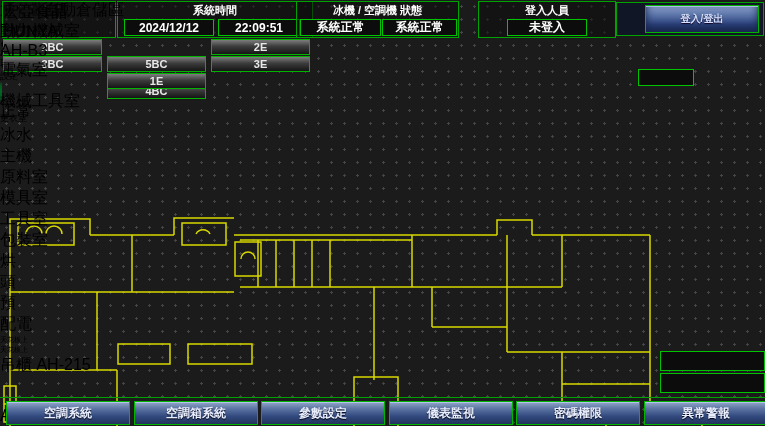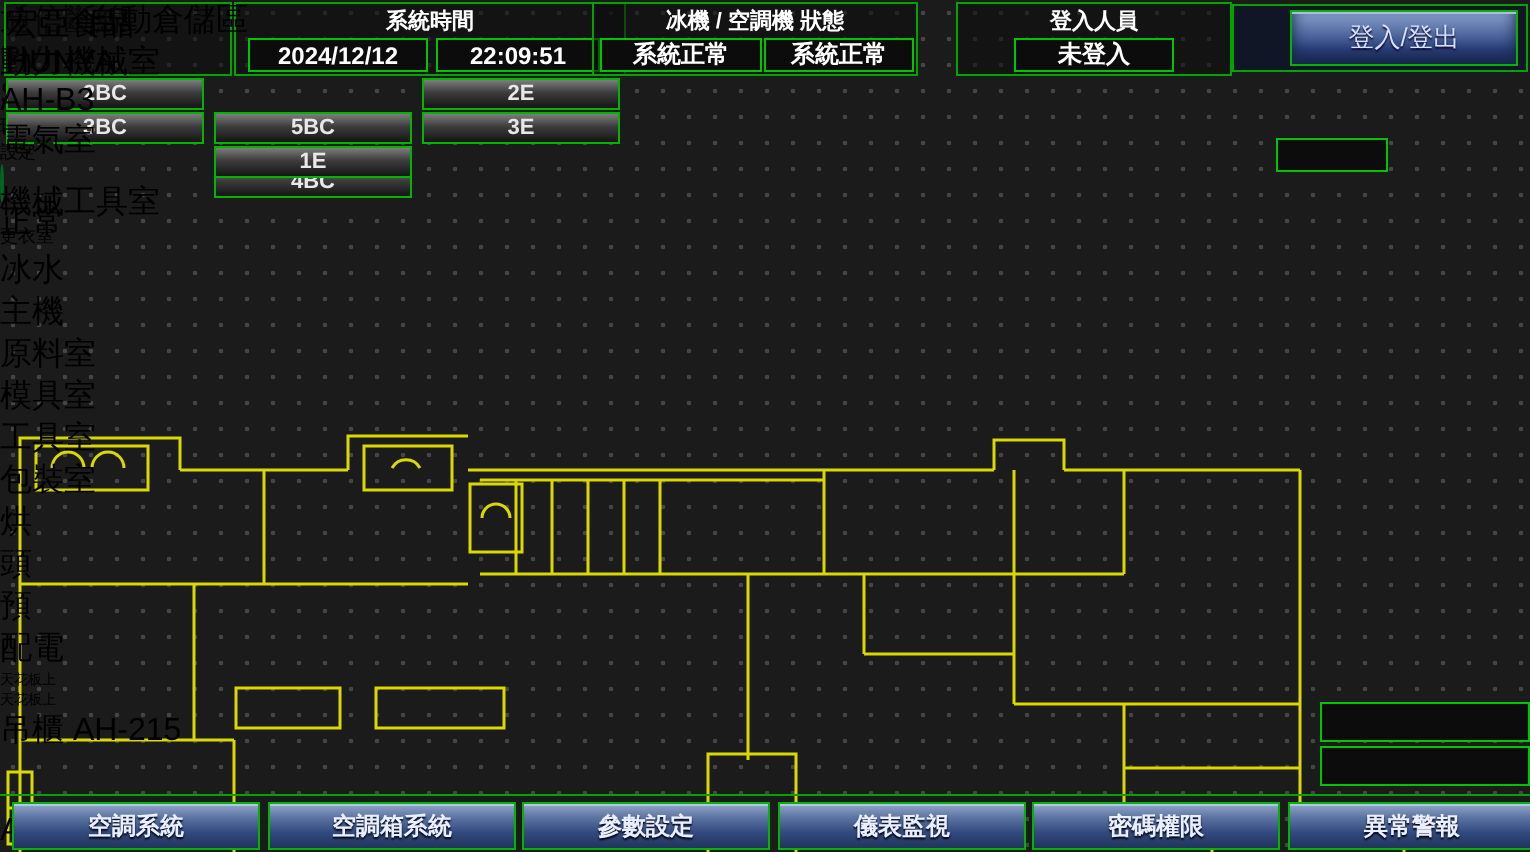--- a/index.html
+++ b/index.html
@@ -5,21 +5,21 @@
   html,body{margin:0;padding:0;background:#000;}
   #screen{position:relative;width:765px;height:426px;overflow:hidden;
     background:#1b1b1b;
     background-image:radial-gradient(circle,#454545 1px,transparent 1.3px);
     background-size:13px 13px;
     font-family:"Liberation Sans",sans-serif;}
   .sec{position:absolute;border:1px solid #00a400;background:rgba(12,12,12,.55);}
   .sec-label{position:absolute;top:1px;left:0;right:0;color:#fff;font-size:11px;font-weight:bold;text-align:center;white-space:nowrap;}
   .vbox{position:absolute;border:1px solid #00c400;background:#0c0c0c;color:#fff;font-weight:bold;
     font-size:12px;display:flex;align-items:center;justify-content:center;white-space:nowrap;}
-  .btn-blue{position:absolute;border:1px solid #00b400;color:#d5e2ff;font-size:13px;font-weight:normal;
+  .btn-blue{position:absolute;border:1px solid #00b400;color:#d5e2ff;font-size:10px;font-weight:bold;
     display:flex;align-items:center;justify-content:center;cursor:pointer;
     background:linear-gradient(180deg,#8aa0cc 0%,#5b74a8 35%,#2e4480 70%,#233566 100%);
     box-shadow:inset 0 1px 0 #aabce4, inset 0 -4px 8px #16244a;text-shadow:0 1px 1px #102;}
   .fbtn{position:absolute;width:97px;height:14px;border:1px solid #00b400;color:#e8e8e8;font-size:11px;font-weight:bold;
     display:flex;align-items:center;justify-content:center;cursor:pointer;
     background:linear-gradient(180deg,#7d7d7d 0%,#3c3c3c 45%,#151515 100%);}
   .navbtn{position:absolute;top:401px;width:122px;height:22px;border:1px solid #00b400;color:#e9efff;
     font-size:12px;font-weight:bold;display:flex;align-items:center;justify-content:center;cursor:pointer;
     background:linear-gradient(180deg,#93a7c9 0%,#5d75a3 30%,#31497e 65%,#22345c 100%);
     box-shadow:inset 0 1px 0 #b2c4e8;text-shadow:0 1px 1px #001;}

